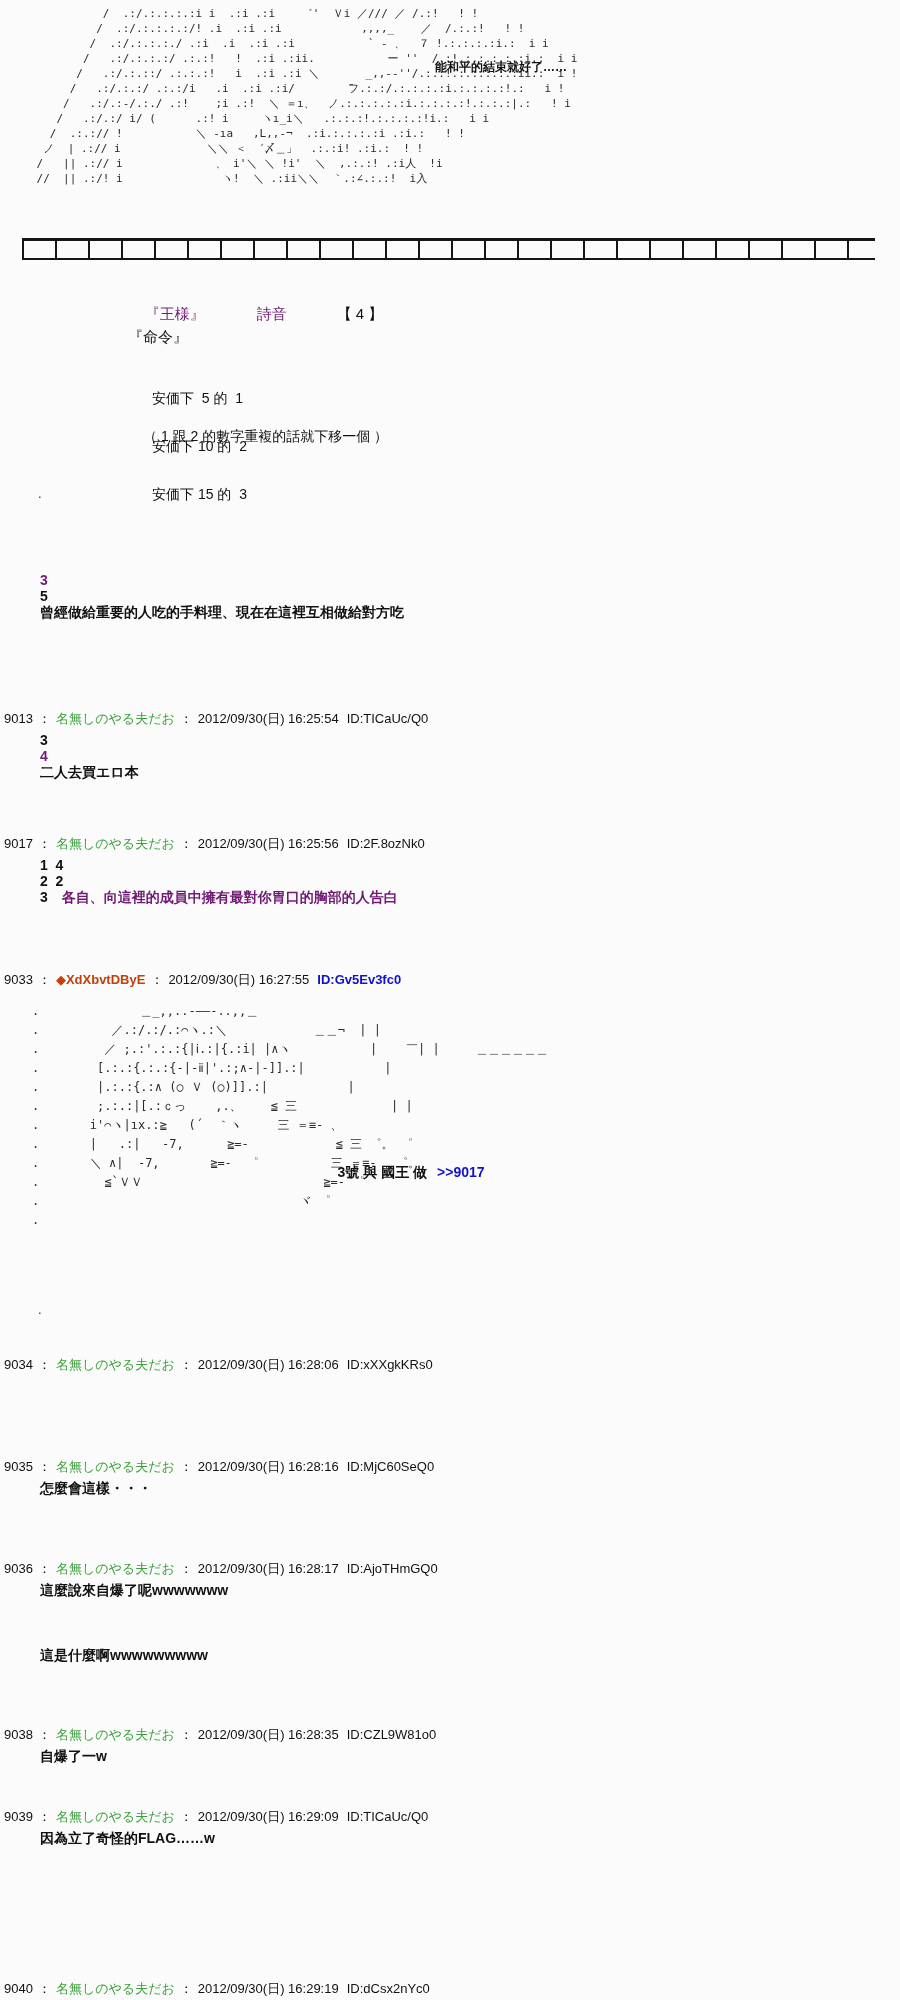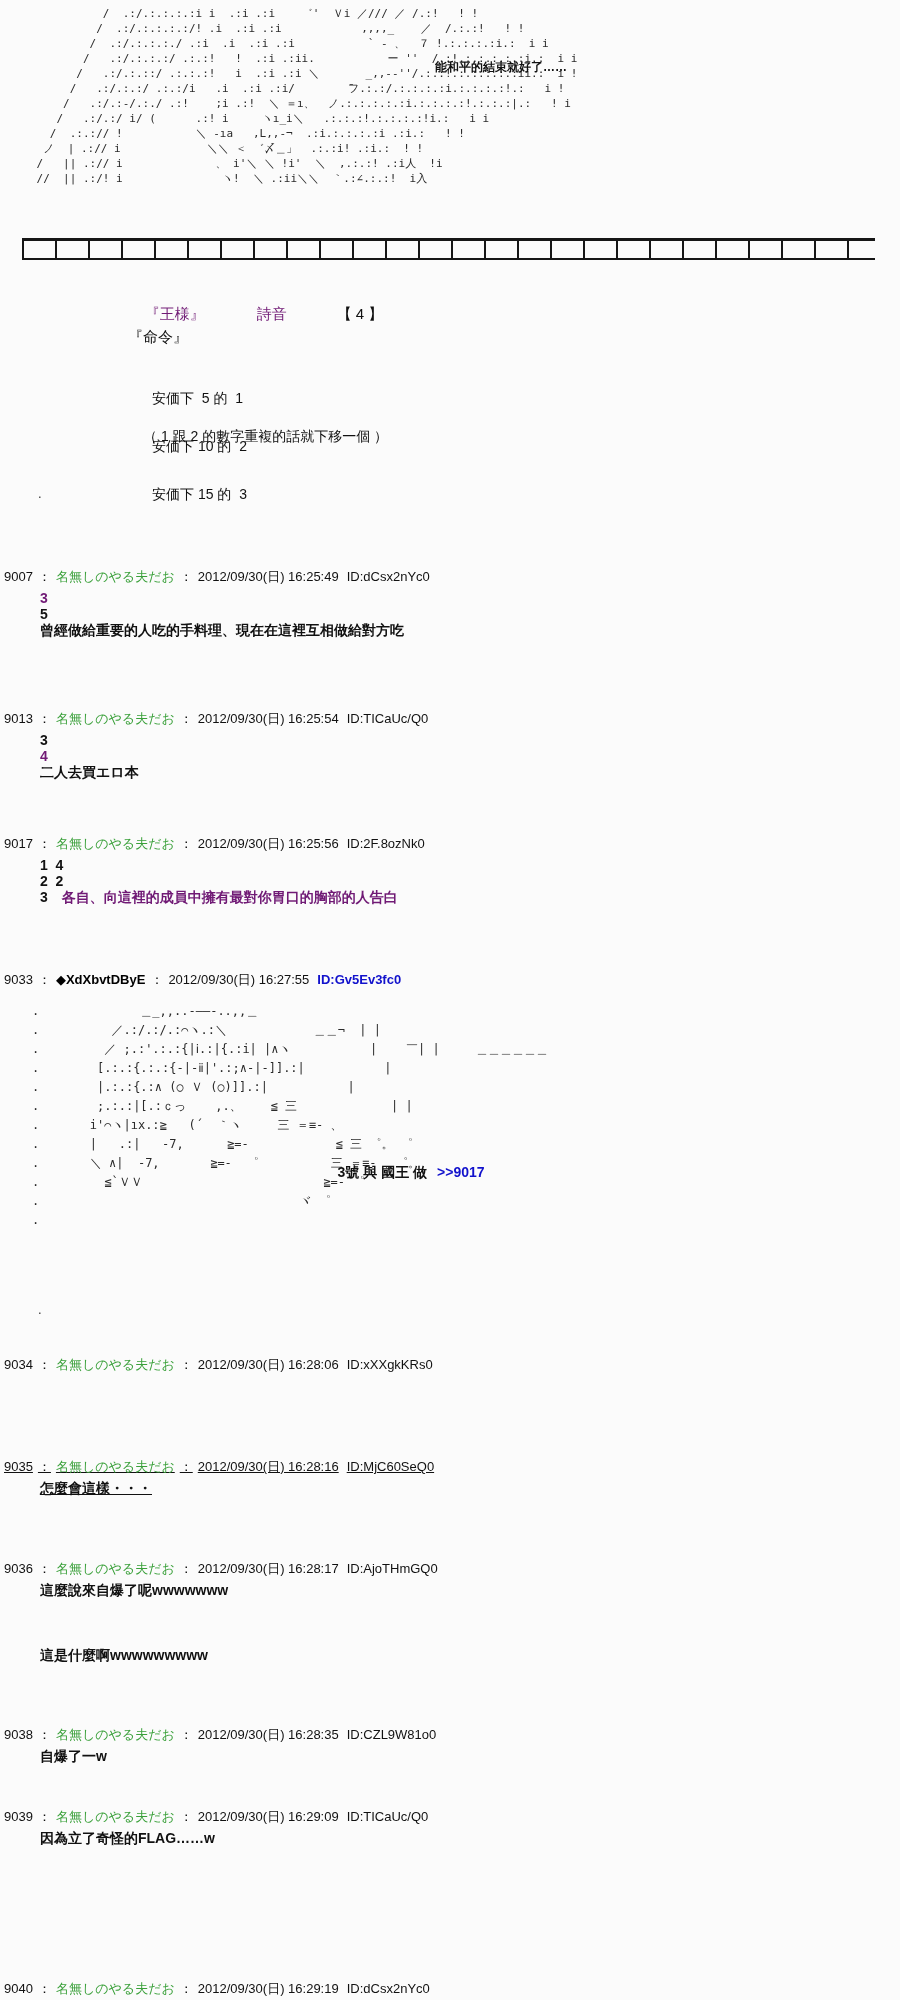--- a/index.html
+++ b/index.html
@@ -18,21 +18,21 @@
   .dialogue{font-size:12px;font-weight:bold;white-space:pre;margin-top:21px;}
   .ladder{
     height:17px;
     border-top:3px solid #161616;
     border-bottom:2px solid #161616;
     background:repeating-linear-gradient(90deg,#161616 0 2px,transparent 2px 33px);
   }
   .heading{font-size:15px;white-space:pre;}
   .r{color:#701a75;}
   .g{color:#3aa03a;}
-  .gb{color:#000000;font-weight:bold;}
+  .gb{color:#c2410c;font-weight:bold;}
   .b{color:#1111cc;font-weight:bold;text-decoration:none;}
   .t-king{margin-right:52px;}
   .t-name{margin-right:50px;}
   .cmd{font-size:15px;}
   .orders{font-size:14px;line-height:16px;white-space:pre;}
   .orders div{white-space:pre;}
   .note{font-size:14px;white-space:pre;}
   .dot{font-size:13px;color:#333;}
   .post{position:absolute;left:4px;width:890px;}
   .post-header{font-size:13px;color:#111;white-space:pre;}
@@ -70,21 +70,20 @@
   <div class="cmd abs" style="left:128px;top:328px;">『命令』</div>
   <div class="orders abs" style="left:152px;top:358px;">
     <div>安価下  5 的  1</div>
     <div>安価下 10 的  2</div>
     <div>安価下 15 的  3</div>
   </div>
   <div class="note abs" style="left:143px;top:428px;">（ 1 跟 2 的數字重複的話就下移一個 ）</div>
   <div class="dot abs" style="left:38px;top:486px;">.</div>
 
   <div class="post" style="top:568px;">
-    <div class="post-header"><span>9007</span><span class="sp">：</span><span class="g">名無しのやる夫だお</span><span class="sp">：</span><span>2012/09/30(日) 16:25:49</span><span class="hid">ID:dCsx2nYc0</span></div>
     <div class="post-body">
       <div class="r">3</div>
       <div>5</div>
       <div>曾經做給重要的人吃的手料理、現在在這裡互相做給對方吃</div>
     </div>
   </div>
 
   <div class="post" style="top:710px;">
     <div class="post-header"><span>9013</span><span class="sp">：</span><span class="g">名無しのやる夫だお</span><span class="sp">：</span><span>2012/09/30(日) 16:25:54</span><span class="hid">ID:TICaUc/Q0</span></div>
     <div class="post-body">
@@ -120,21 +119,21 @@
 .</pre>
   <div class="caption abs" style="left:322px;top:1148px;">
     <span class="cap-txt">3號 與 國王 做</span><a href="#" class="b">&gt;&gt;9017</a>
   </div>
   <div class="dot abs" style="left:38px;top:1302px;">.</div>
 
   <div class="post" style="top:1356px;">
     <div class="post-header"><span>9034</span><span class="sp">：</span><span class="g">名無しのやる夫だお</span><span class="sp">：</span><span>2012/09/30(日) 16:28:06</span><span class="hid">ID:xXXgkKRs0</span></div>
   </div>
 
-  <div class="post" style="top:1458px;text-decoration:underline;">
+  <div class="post" style="top:1458px;">
     <div class="post-header"><span>9035</span><span class="sp">：</span><span class="g">名無しのやる夫だお</span><span class="sp">：</span><span>2012/09/30(日) 16:28:16</span><span class="hid">ID:MjC60SeQ0</span></div>
     <div class="post-body">
       <div>怎麼會這樣・・・</div>
     </div>
   </div>
 
   <div class="post" style="top:1560px;">
     <div class="post-header"><span>9036</span><span class="sp">：</span><span class="g">名無しのやる夫だお</span><span class="sp">：</span><span>2012/09/30(日) 16:28:17</span><span class="hid">ID:AjoTHmGQ0</span></div>
     <div class="post-body">
       <div>這麼說來自爆了呢wwwwwww</div>

